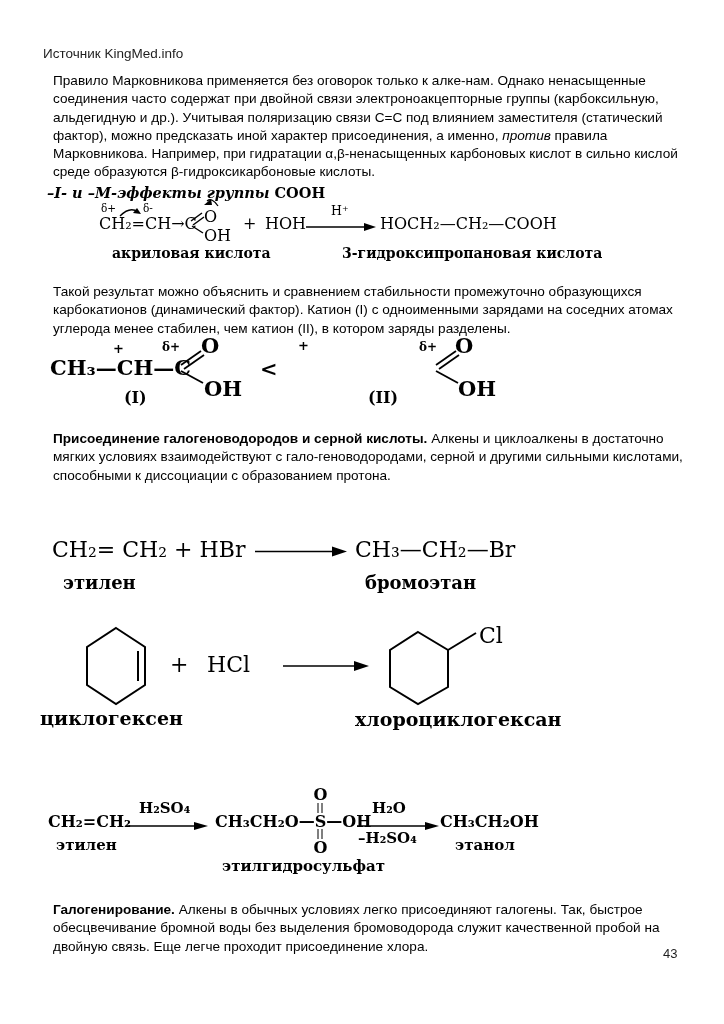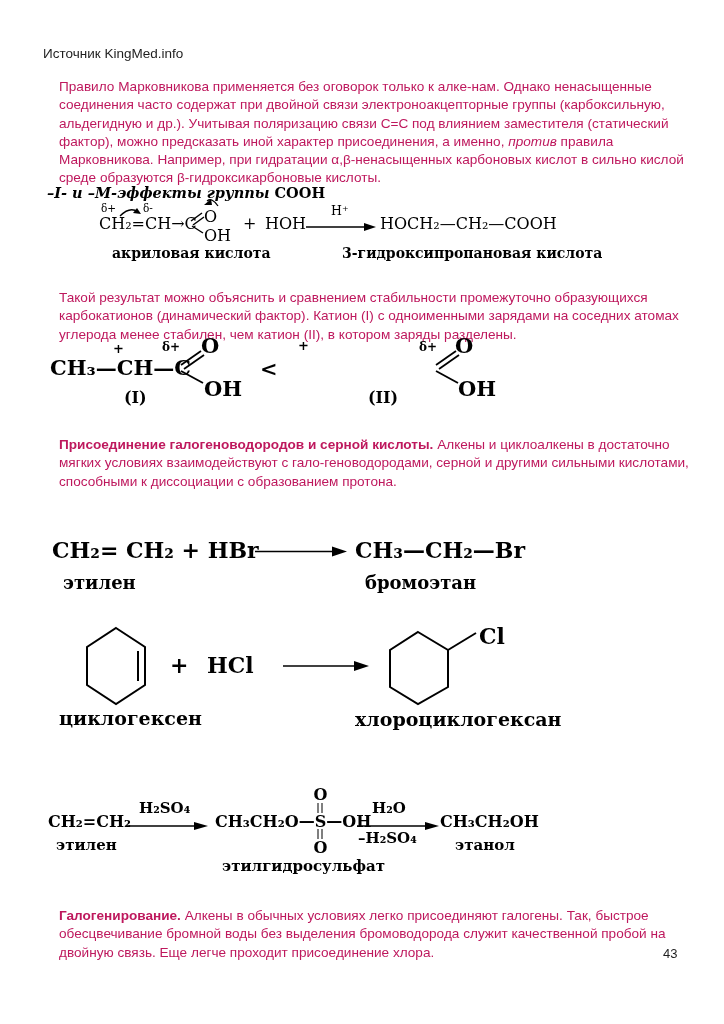--- a/index.html
+++ b/index.html
@@ -1,36 +1,36 @@
 <!DOCTYPE html>
 <html><head>
 <meta charset="utf-8">
 <style>
   * { box-sizing: border-box; }
   html, body { margin: 0; padding: 0; background: #ffffff; }
   .page { position: relative; width: 724px; height: 1024px; background: #ffffff; overflow: hidden;
           font-family: "Liberation Sans", sans-serif; }
   .src  { position: absolute; left: 43px; top: 45px; font: 13.5px/17px "Liberation Sans", sans-serif; color: #1e1e1e; }
-  .para { position: absolute; left: 43px; width: 651px; margin: 16px;
-          font: 13.6px/18.3px "Liberation Sans", sans-serif; color: #be185d; text-align: left; }
+  .para { position: absolute; left: 43px; width: 651px; margin: 10px;
+          font: 13.6px/18.3px "Liberation Sans", sans-serif; color: #000000; text-align: left; }
   .b  { font-weight: bold; }
   .it { font-style: italic; }
 
   .formula { position: absolute; left: 0; width: 724px; font-family: "DejaVu Serif", serif; color: #000; }
   .fx  { position: absolute; white-space: pre; }
   svg.fx { overflow: visible; }
 
   .f16  { font-size: 16px;  line-height: 19px; }
   .f16x { font-size: 16px;  line-height: 19px; font-weight: bold; }
   .f12  { font-size: 12.5px; line-height: 14px; }
   .dsm  { font-size: 10.5px; line-height: 11px; }
   .dsm2 { font-size: 12px;  line-height: 13px; font-weight: bold; }
   .chg  { font-size: 13px;  line-height: 14px; font-weight: bold; }
   .f21  { font-size: 21px;  line-height: 25px; font-weight: bold; }
-  .f22  { font-size: 22px;  line-height: 26px; font-weight: bold; }
+  .f22  { font-size: 22px;  line-height: 26px; font-weight: normal; }
   .f16b { font-size: 16px;  line-height: 19px; font-weight: bold; }
   .cap  { font-size: 14.5px; line-height: 17px; font-weight: bold; }
   .capit{ font-style: italic; }
   .lbl14{ font-size: 14px;  line-height: 16px; font-weight: bold; }
   .lbl15{ font-size: 15px; line-height: 17px; font-weight: bold; }
   .lbl18{ font-size: 18px;  line-height: 21px; font-weight: bold; }
   .lbl19{ font-size: 19px;  line-height: 22px; font-weight: bold; }
 
   .swrap { position: relative; display: inline-block; }
   .otop, .obot { position: absolute; left: 50%; transform: translateX(-50%); }
@@ -134,21 +134,21 @@
     <span class="fx f22" style="left:207px;top:42px">HCl</span>
     <svg class="fx" style="left:283px;top:50px" width="86" height="12">
       <line x1="0" y1="6" x2="72" y2="6" stroke="#000" stroke-width="1.6"></line>
       <polygon points="71,1 86,6 71,11" fill="#000"></polygon>
     </svg>
     <svg class="fx" style="left:386px;top:12px" width="96" height="84">
       <polygon points="32,10 62,28 62,65 32,82 4,65 4,28" fill="none" stroke="#000" stroke-width="2"></polygon>
       <line x1="62" y1="28" x2="90" y2="11" stroke="#000" stroke-width="2"></line>
     </svg>
     <span class="fx f22" style="left:479px;top:13px">Cl</span>
-    <span class="fx lbl19" style="left:59px;top:97px">циклогексен</span>
+    <span class="fx lbl19" style="left:40px;top:97px">циклогексен</span>
     <span class="fx lbl19" style="left:355px;top:98px">хлороциклогексан</span>
   </div>
 
 
   <div class="formula" style="top:788px;height:90px">
     <span class="fx f16x" style="left:48px;top:24px">CH₂=CH₂</span>
     <span class="fx lbl15" style="left:139px;top:12px">H₂SO₄</span>
     <svg class="fx" style="left:126px;top:33px" width="82" height="10">
       <line x1="0" y1="5" x2="69" y2="5" stroke="#000" stroke-width="1.5"></line>
       <polygon points="68,1 82,5 68,9" fill="#000"></polygon>

